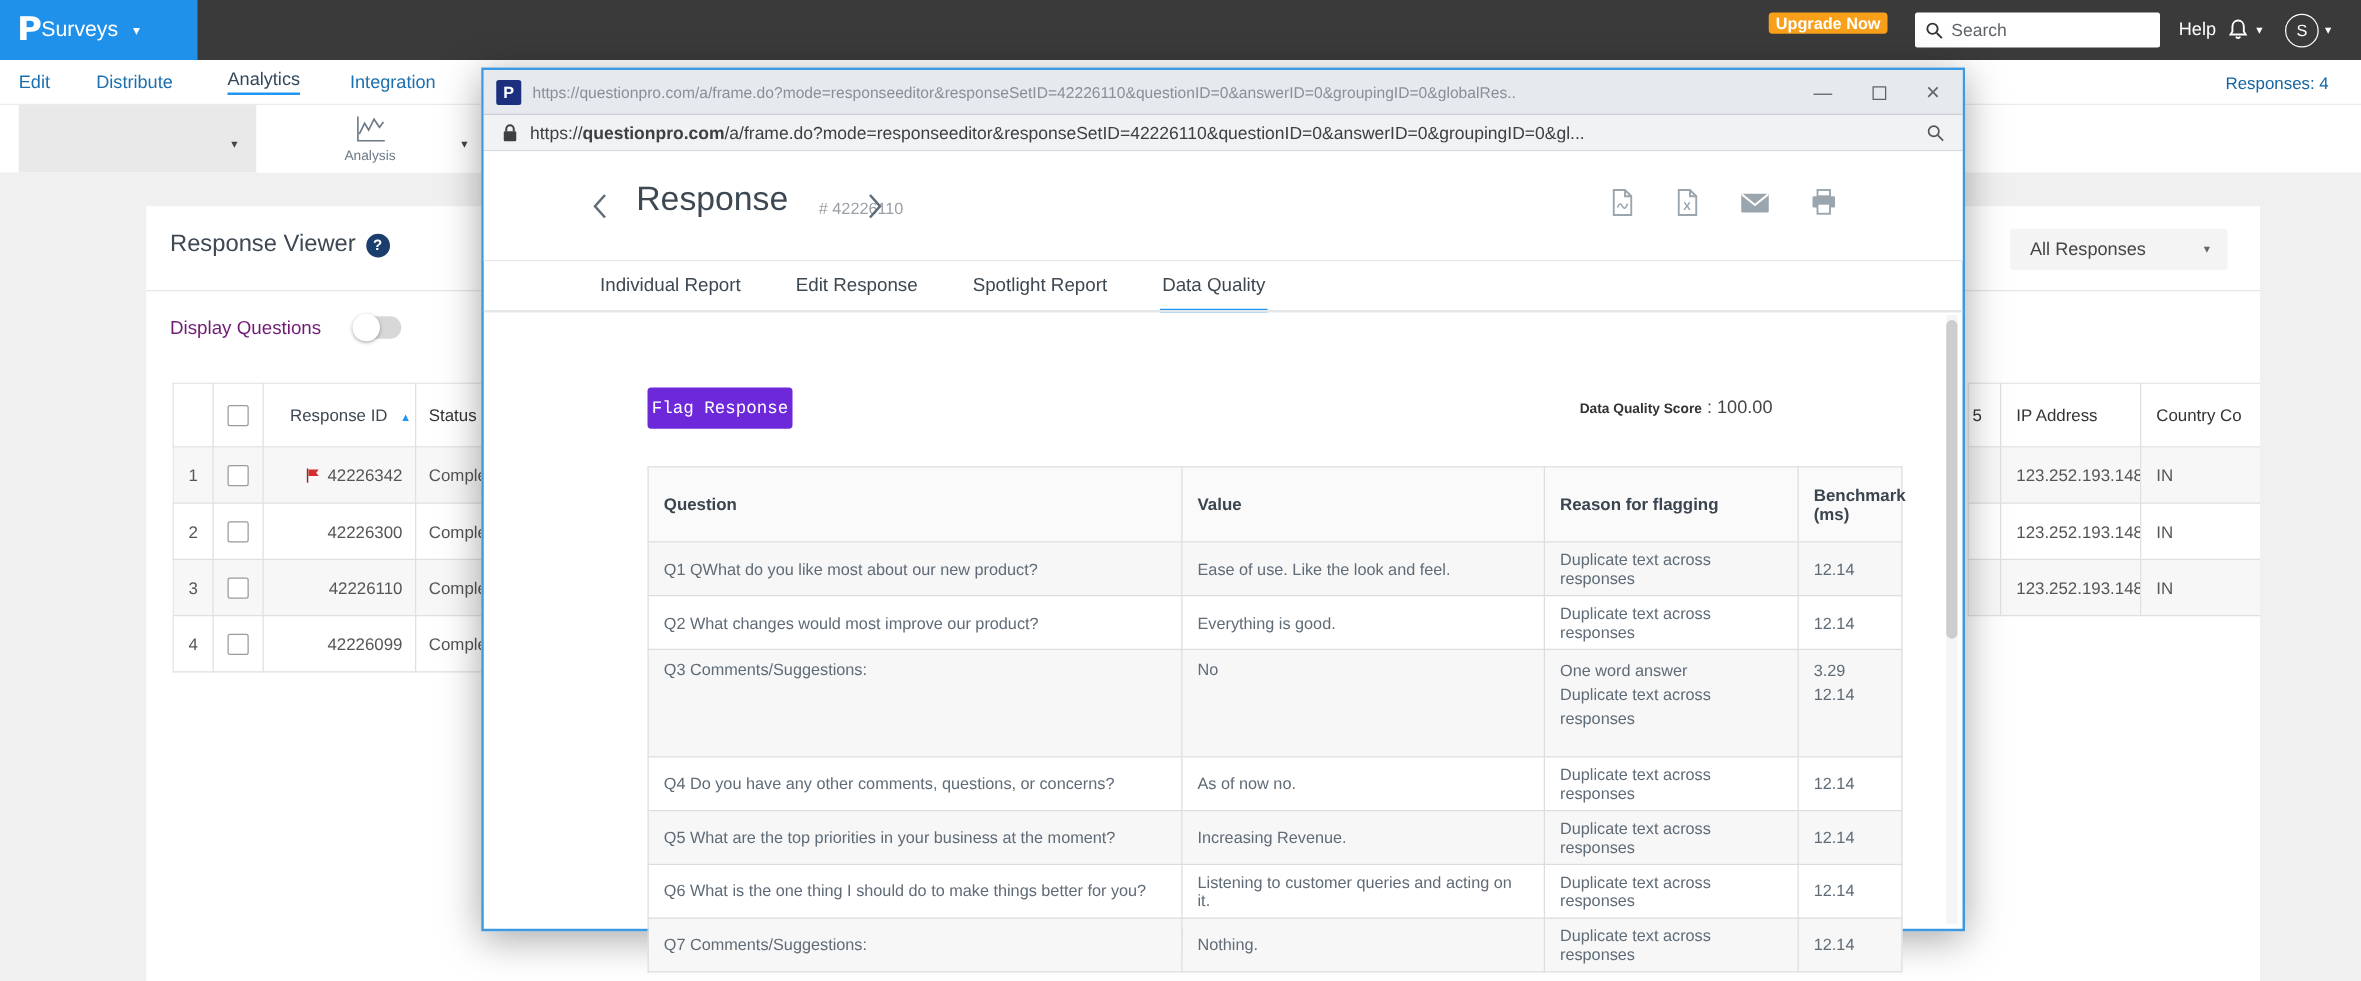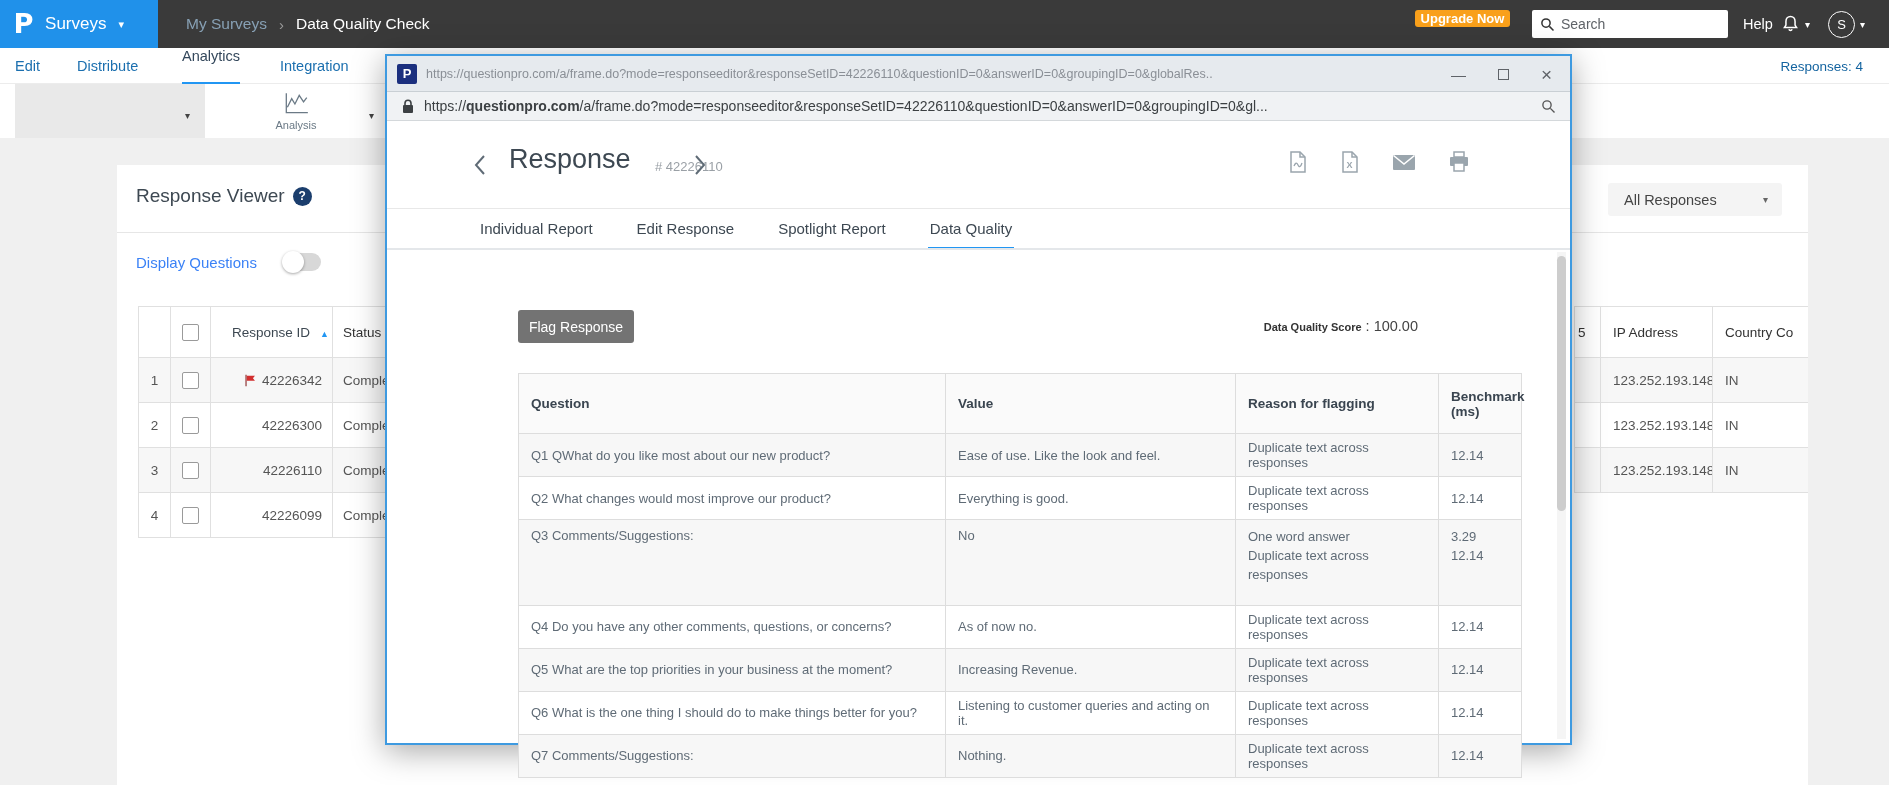--- a/index.html
+++ b/index.html
@@ -4,63 +4,63 @@
 <style>
   * { margin:0; padding:0; box-sizing:border-box; }
   html,body { width:1889px; height:785px; overflow:hidden; }
   body { font-family:"Liberation Sans","DejaVu Sans",sans-serif; background:#f0f0f0; color:#333; }
   .screen { position:relative; width:1889px; height:785px; overflow:hidden; }
 
   
   .topnav { position:absolute; left:0; top:0; width:1889px; height:48px; background:#3a3a3a; z-index:5; }
   .logo-box { position:absolute; left:0; top:0; width:158px; height:48px; background:#2091ea; display:flex; align-items:center; cursor:pointer; }
   .logo-p { color:#fff; font-size:26px; font-weight:bold; margin-left:14px; font-family:"DejaVu Sans",sans-serif; transform:scaleX(1.05); }
-  .logo-product { color:#fff; font-size:17px; margin-left:12px; }
+  .logo-product { color:#fff; font-size:17px; margin-left:0; }
   .logo-caret { color:#fff; font-size:11px; margin-left:12px; }
   .breadcrumb { position:absolute; left:186px; top:0; height:48px; display:flex; align-items:center; font-size:15.5px; }
   .bc-link { color:#87a0b4; cursor:pointer; }
   .bc-sep { color:#9a9a9a; margin:0 12px; font-size:15px; }
   .bc-current { color:#fff; }
   .upgrade-btn { position:absolute; left:1415px; top:10px; width:95px; height:17px; background:#f9a01b; border:none; border-radius:3px; color:#fff; font-size:13px; font-weight:bold; cursor:pointer; font-family:inherit; }
   .searchbox { position:absolute; left:1532px; top:10px; width:196px; height:28px; background:#fff; border-radius:2px; display:flex; align-items:center; }
   .searchbox svg { margin-left:8px; }
   .searchbox input { border:none; outline:none; background:transparent; font-size:14px; margin-left:6px; width:150px; color:#333; font-family:inherit; }
   .searchbox input::placeholder { color:#5f6368; }
   .help-link { position:absolute; left:1743px; top:0; height:48px; display:flex; align-items:center; color:#fff; font-size:14.5px; cursor:pointer; }
   .bell-wrap { position:absolute; left:1781px; top:0; height:48px; display:flex; align-items:center; cursor:pointer; }
   .nav-caret { color:#fff; font-size:10px; margin-left:5px; }
   .avatar-wrap { position:absolute; left:1828px; top:0; height:48px; display:flex; align-items:center; cursor:pointer; }
   .avatar { width:27px; height:27px; border:1.5px solid #fff; border-radius:50%; color:#fff; font-size:13px; display:flex; align-items:center; justify-content:center; }
 
   
   .subnav { position:absolute; left:0; top:48px; width:1889px; height:36px; background:#fff; border-bottom:1px solid #ececec; z-index:4; }
   .subnav-tab { position:absolute; top:0; height:36px; display:flex; align-items:center; font-size:14.5px; color:#1b6faf; cursor:pointer; }
   .subnav-tab.active { color:#33475b; }
-  .subnav-tab.active .tab-text { border-bottom:2px solid #2196f3; padding-bottom:18px; }
+  .subnav-tab.active .tab-text { border-bottom:2px solid #2196f3; padding-bottom:2px; }
   .responses-count { position:absolute; right:26px; top:0; height:36px; display:flex; align-items:center; font-size:13.5px; color:#1464a0; }
 
   
   .toolbar { position:absolute; left:0; top:84px; width:1889px; height:54px; background:#fff; z-index:3; }
   .tool-block { position:absolute; top:0; height:54px; display:flex; align-items:center; cursor:pointer; }
   .tool-block .iconlab { flex:1; display:flex; flex-direction:column; align-items:center; justify-content:center; }
   .tool-block .lab { font-size:11px; color:#6b7a86; margin-top:2px; }
   .tool-caret { color:#444; font-size:10px; position:absolute; top:26px; }
   .tb-responses { left:15px; width:190px; background:#e9e9e9; }
   .tb-analysis  { left:207px; width:178px; background:#fff; }
 
   
   .card { position:absolute; left:117px; top:165px; width:1691px; height:620px; background:#fff; z-index:1; }
   .card-header-line { position:absolute; left:0; top:67px; width:1691px; height:1px; background:#e6e6e6; }
   .viewer-title { position:absolute; left:19px; top:20px; font-size:19px; color:#3d4852; display:flex; align-items:center; }
   .help-circle { width:19px; height:19px; border-radius:50%; background:#1b3e6d; color:#fff; font-size:12px; font-weight:bold; display:inline-flex; align-items:center; justify-content:center; margin-left:8px; cursor:pointer; }
   .all-resp-dd { position:absolute; left:1491px; top:18px; width:174px; height:33px; background:#f4f4f4; border-radius:3px; display:flex; align-items:center; cursor:pointer; }
   .all-resp-dd .dd-label { font-size:14.5px; color:#444; margin-left:16px; flex:1; }
   .all-resp-dd .dd-caret { color:#666; font-size:10px; margin-right:14px; }
   .display-q { position:absolute; left:19px; top:88px; display:flex; align-items:center; }
-  .display-q .dq-label { font-size:15px; color:#3b82f6; }
+  .display-q .dq-label { font-size:15px; color:#701a75; }
   .toggle { position:relative; width:38px; height:18px; background:#d8d8d8; border-radius:9px; margin-left:26px; cursor:pointer; }
   .toggle .knob { position:absolute; left:-1px; top:-2px; width:22px; height:22px; background:#fff; border-radius:50%; box-shadow:0 1px 3px rgba(0,0,0,0.35); }
 
   
   .tbl-frag { position:absolute; top:306px; overflow:hidden; z-index:1; }
   .frag-left { left:138px; width:247px; height:238px; }
   .frag-right { left:1574px; width:234px; height:238px; }
   table.rt { border-collapse:collapse; table-layout:fixed; background:#fff; }
   table.rt th, table.rt td { border:1px solid #e0e0e0; font-weight:normal; overflow:hidden; white-space:nowrap; }
   table.rt thead th { height:51px; background:#fff; font-size:13.5px; color:#333; text-align:left; }
@@ -96,21 +96,21 @@
   .m-resp-title { position:absolute; left:122px; top:23px; font-size:27px; color:#3d4852; }
   .m-resp-id { position:absolute; left:268px; top:38px; font-size:13px; color:#9aa0a6; }
   .m-icons { position:absolute; right:100px; top:30px; display:flex; gap:32px; }
   .m-icons .mi { cursor:pointer; }
 
   .m-tabs { position:absolute; left:91px; top:153px; height:41px; display:flex; gap:40px; }
   .m-tab { font-size:15px; color:#3d4852; display:flex; align-items:center; cursor:pointer; border-bottom:3px solid transparent; padding:0 2px; }
   .m-tab.active { border-bottom:3px solid #2196f3; }
   .m-tabs-border { position:absolute; left:0; top:192px; width:1183px; height:2px; background:#e4e7ea; }
 
-  .flag-btn { position:absolute; left:131px; top:254px; width:116px; height:33px; background:#737373; color:#fff; border:none; border-radius:3px; font-size:14px; cursor:pointer; font-family:Liberation Sans, sans-serif; }
+  .flag-btn { position:absolute; left:131px; top:254px; width:116px; height:33px; background:#6d28d9; color:#fff; border:none; border-radius:3px; font-size:14px; cursor:pointer; font-family:Liberation Mono, monospace; }
   .score-line { position:absolute; right:152px; top:262px; font-size:14.5px; color:#444; }
   .score-line b { color:#333; font-size:11px; }
 
   .dq-table { position:absolute; left:131px; top:317px; width:1003px; border-collapse:collapse; table-layout:fixed;border-radius:25px; }
   .dq-table th, .dq-table td { border:1px solid #ddd; text-align:left; vertical-align:middle; padding:6px 12px; }
   .dq-table thead th { height:60px; font-size:13.5px; color:#3a4550; background:#fafafa; font-weight:bold; }
   .dq-table tbody td { font-size:13px; color:#5f6b76; height:26px; }
   .dq-table tbody tr:nth-child(odd) td { background:#f7f7f7; }
   .dq-table tbody tr.tall td { vertical-align:top; padding-top:8px; padding-bottom:20px; }
   .dq-table .ln { line-height:1.45; }
@@ -123,25 +123,20 @@
 </head>
 <body>
 
 <div class="screen">
 
   <div class="topnav">
     <div class="logo-box">
       <span class="logo-p">P</span>
       <span class="logo-product">Surveys</span>
       <span class="logo-caret">▾</span>
-    </div>
-    <div class="breadcrumb">
-      <span class="bc-link">My Surveys</span>
-      <span class="bc-sep">›</span>
-      <span class="bc-current">Data Quality Check</span>
     </div>
     <button class="upgrade-btn">Upgrade Now</button>
     <div class="searchbox">
       <svg width="15" height="15" viewBox="0 0 20 20">
         <circle cx="8" cy="8" r="5.5" fill="none" stroke="#333" stroke-width="2"></circle>
         <line x1="12.5" y1="12.5" x2="18" y2="18" stroke="#333" stroke-width="2"></line>
       </svg>
       <input type="text" placeholder="Search" style="">
     </div>
     <div class="help-link">Help</div>

